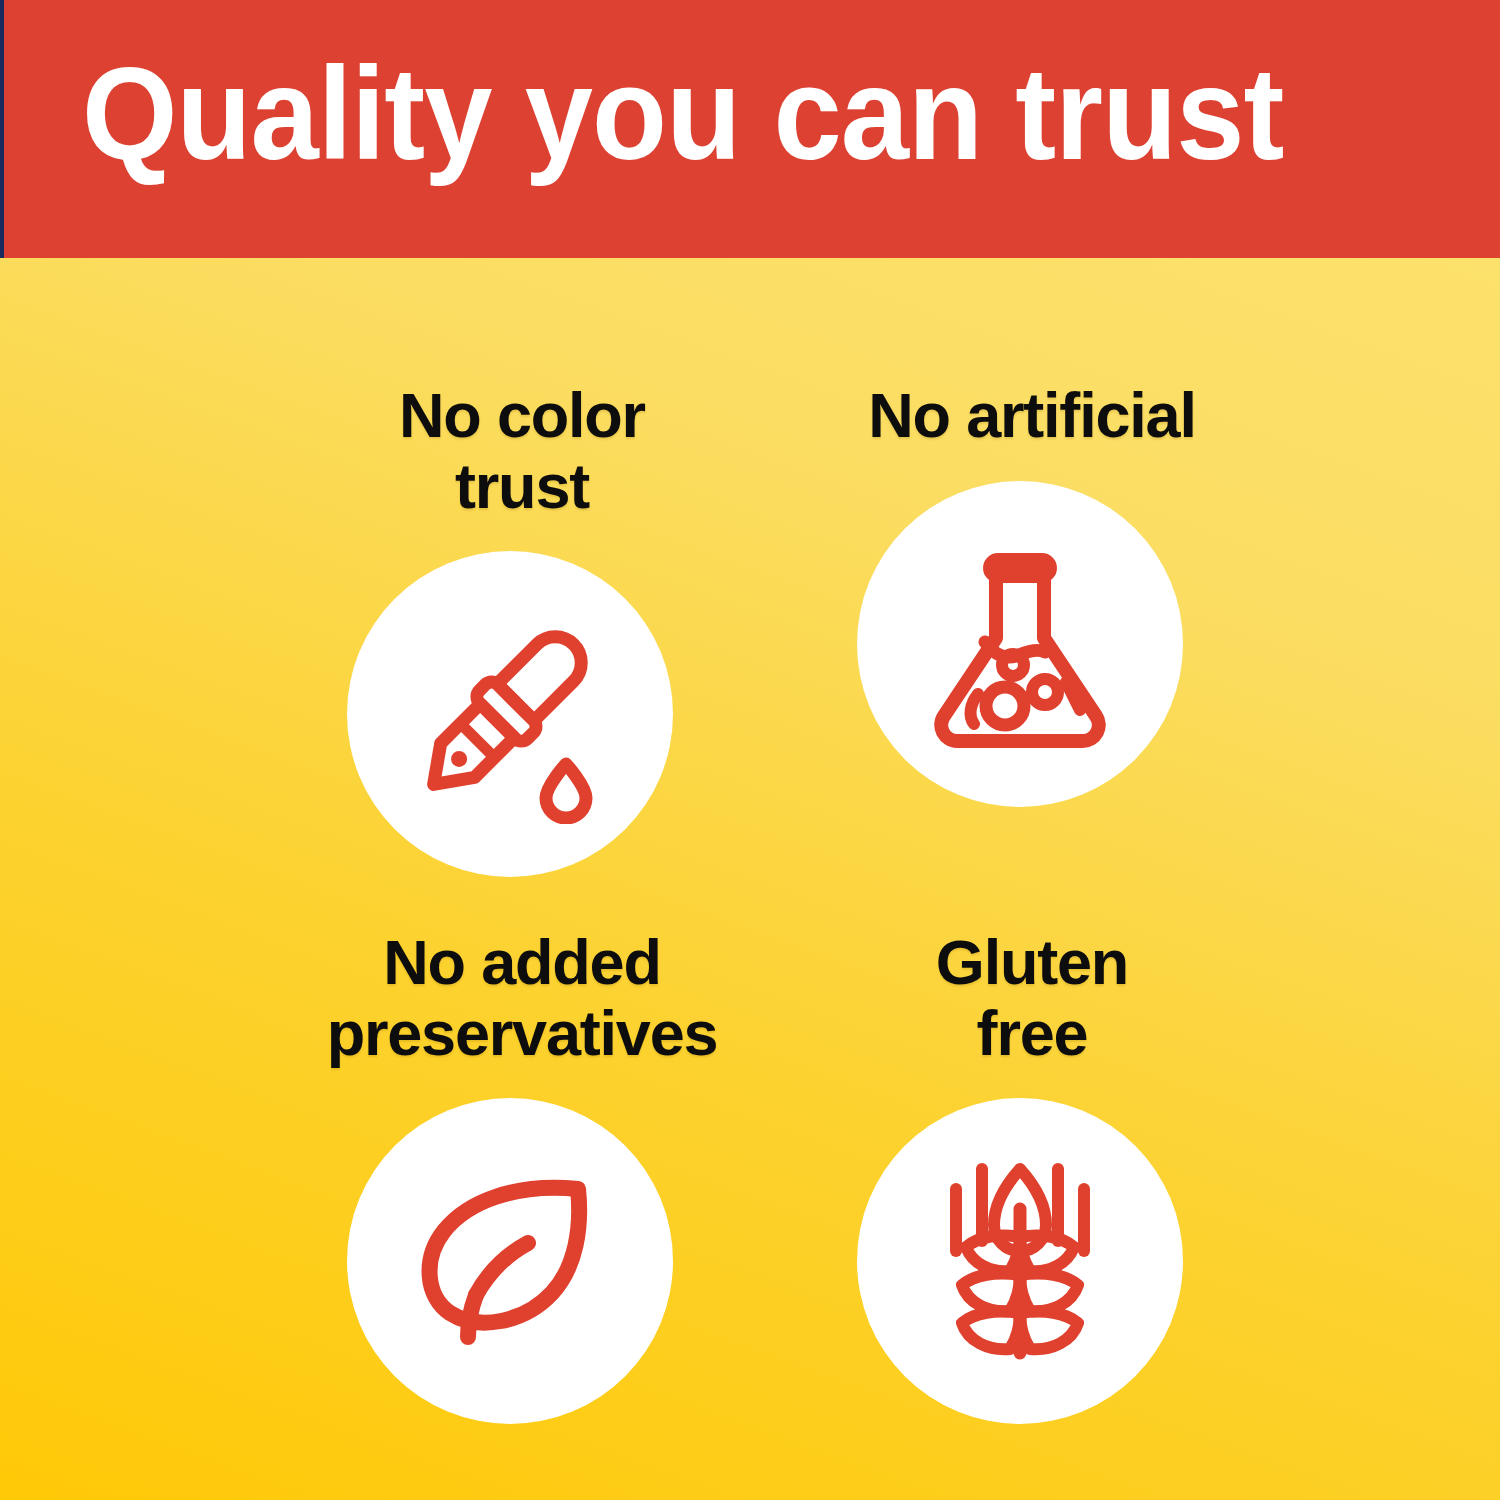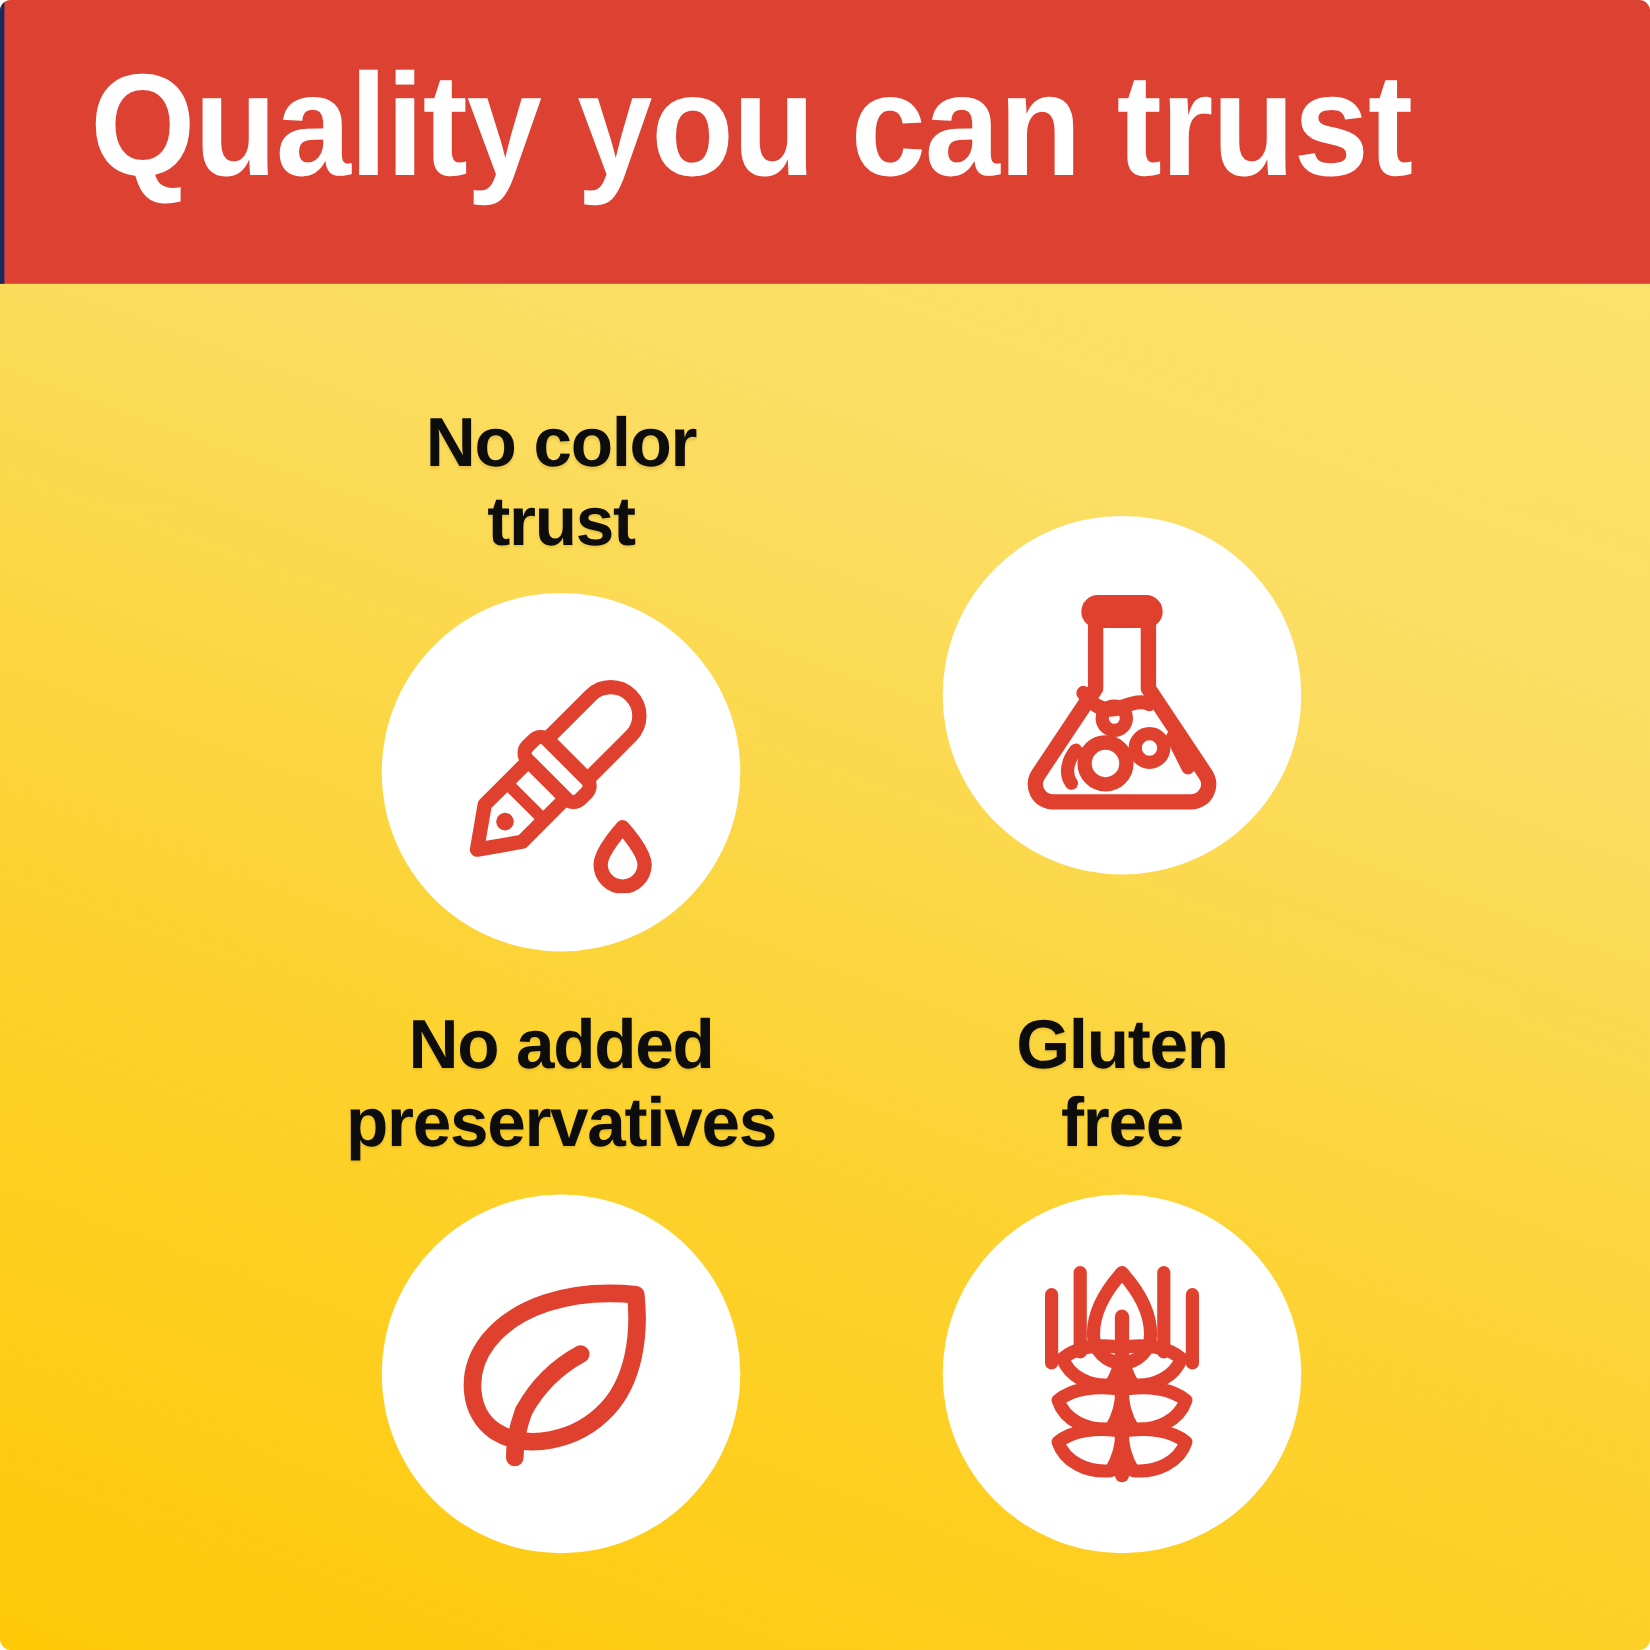--- a/index.html
+++ b/index.html
@@ -12,21 +12,20 @@
     overflow: hidden;
     font-family: "Liberation Sans", sans-serif;
   }
 
   #poster {
     position: relative;
     width: 1500px;
     height: 1500px;
     background: linear-gradient(200deg, #FCE371 0%, #FBDD62 34%, #FCD22F 66%, #FFC907 100%);
     overflow: hidden;
-    border-radius: 10px;
   }
 
   
   #header-banner {
     position: absolute;
     left: 0;
     top: 0;
     width: 1500px;
     height: 258px;
     background: #DC4132;
@@ -76,21 +75,21 @@
 
   .feature-label {
     width: 480px;
     text-align: center;
     color: #0E0D0D;
     font-family: "Liberation Sans", sans-serif;
     font-weight: bold;
     font-size: 63px;
     line-height: 1.12;
     letter-spacing: -1.2px;
-    margin: 0;
+    margin: 12px;
     padding: 0;
     text-shadow: 0 2px 2px rgba(160,120,10,0.22);
   }
 
   .feature-disc {
     position: relative;
     width: 326px;
     height: 326px;
     margin: 30px auto 0 auto;
     border-radius: 50%;
@@ -148,21 +147,21 @@
             </g>
 
             <path class="icon-stroke" stroke-width="13" d="M166 160 c0 0 -20 22 -20 34 a20 20 0 0 0 40 0 c0 -12 -20 -34 -20 -34 z"></path>
           </svg>
         </span>
       </div>
     </div>
 
     <div class="feature-cell col-right row-top">
       <div class="feature-label">
-        <br>
+        <span>No artificial</span><br>
       </div>
       <div class="feature-disc">
         <span>
           <svg width="220" height="220" viewBox="0 0 220 220" aria-hidden="true">
 
             <path class="icon-stroke" stroke-width="14" d="M86 32 h48 v72 l52 78 a16 16 0 0 1 -13 25 h-126 a16 16 0 0 1 -13 -25 l52 -78 z"></path>
 
             <path class="icon-stroke" stroke-width="14" d="M82 32 h56"></path>
             <rect class="icon-stroke" stroke-width="14" x="80" y="26" width="60" height="16" rx="8"></rect>
 

